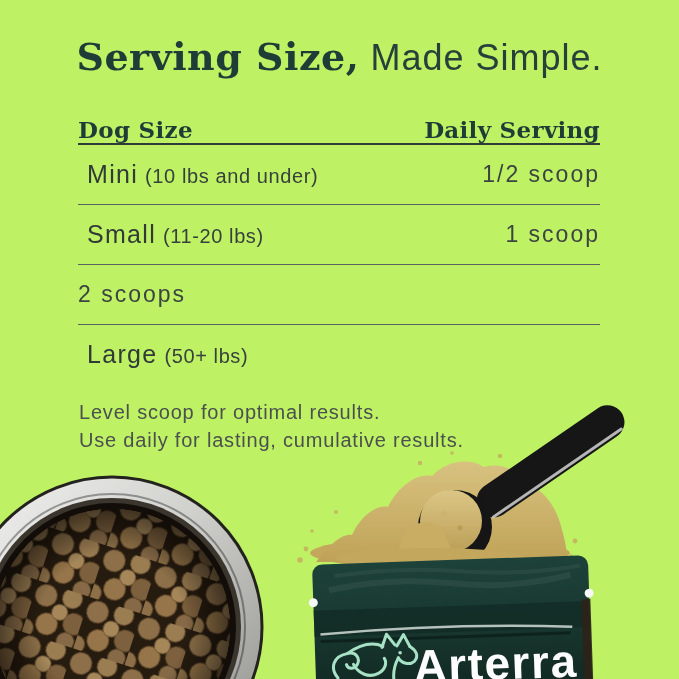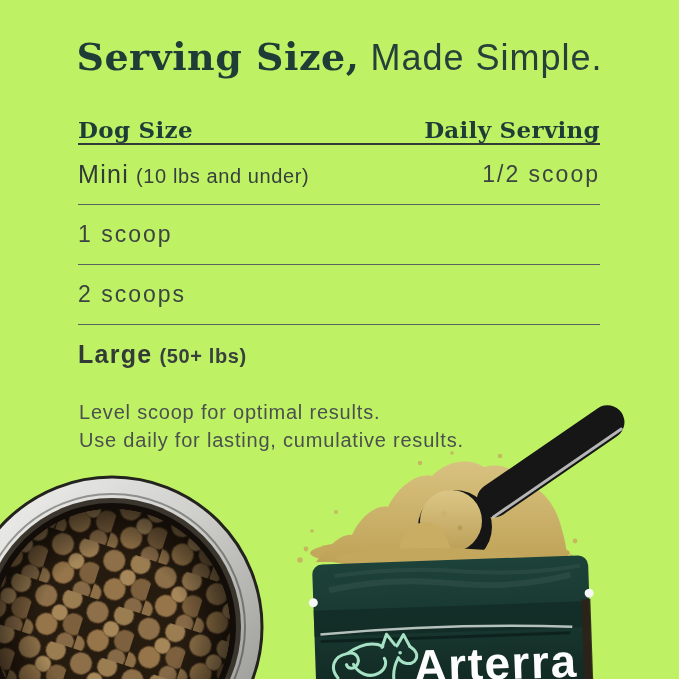--- a/index.html
+++ b/index.html
@@ -31,22 +31,22 @@
   }
   .th{
     font-family:"DejaVu Serif",serif;font-weight:700;
     font-size:23px;color:#1e3d36;letter-spacing:.3px;
   }
   .trow{
     display:flex;justify-content:space-between;align-items:baseline;
     height:59px;padding-top:0;border-bottom:1px solid #596260;
     align-items:center;
   }
-  .trow:last-child{border-bottom:none;font-weight:bold;}
-  .cell-left{white-space:nowrap;}
+  .trow:last-child{border-bottom:none;}
+  .cell-left{white-space:nowrap;margin-left:9px;}
   .size{font-size:25px;color:#323a37;letter-spacing:1.3px;}
   .note{font-size:20px;color:#37403d;letter-spacing:.6px;margin-left:7px;}
   .serving{font-size:23px;color:#3c4441;letter-spacing:2px;white-space:nowrap;}
   
   .footnotes{
     position:absolute;left:79px;top:398px;
     font-size:20px;line-height:28px;color:#4b504e;letter-spacing:.8px;
   }
   
   .photo{position:absolute;left:0;top:0;pointer-events:none;}
@@ -69,20 +69,21 @@
       <span class="th">Dog Size</span>
       <span class="th">Daily Serving</span>
     </div>
 
     <div class="trow">
       <span class="cell-left"><span class="size">Mini</span><span class="note">(10 lbs and under)</span></span>
       <span class="serving">1/2 scoop</span>
     </div>
 
     <div class="trow">
+      <span class="cell-left"><span class="size">Small</span><span class="note">(11-20 lbs)</span></span>
       <span class="serving">1 scoop</span>
     </div>
 
     <div class="trow">
       <span class="serving">2 scoops</span>
     </div>
 
     <div class="trow">
       <span class="cell-left"><span class="size">Large</span><span class="note">(50+ lbs)</span></span>
     </div>

